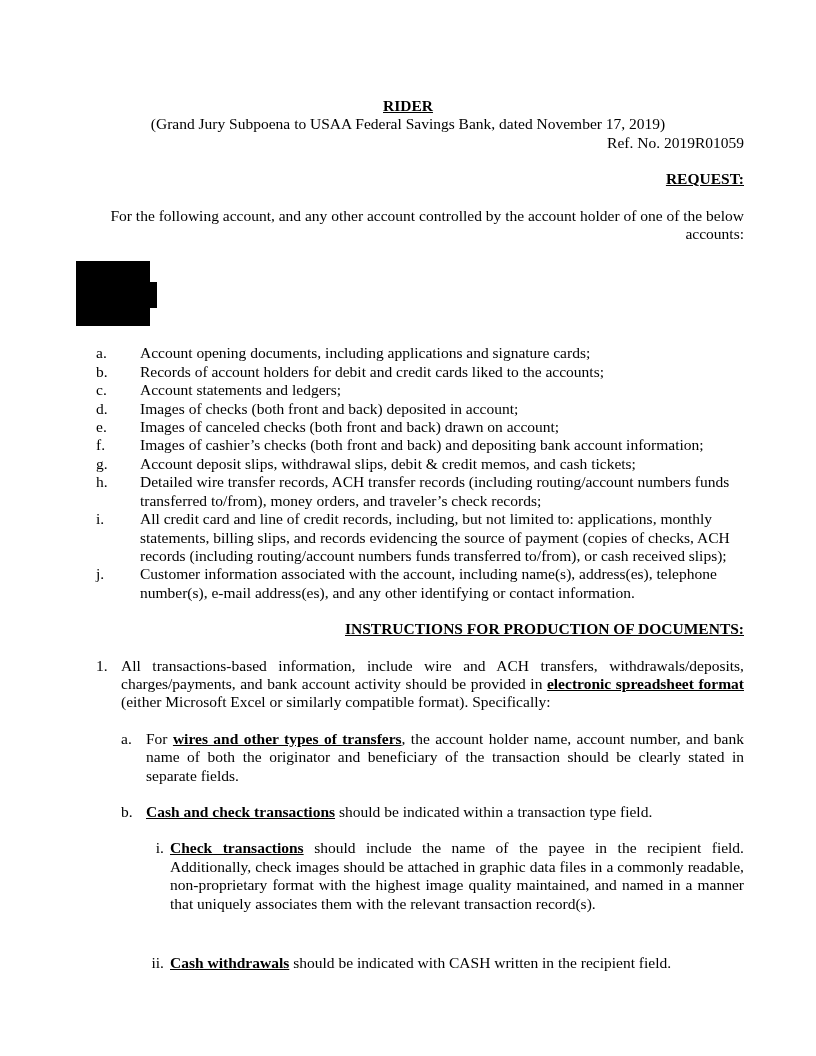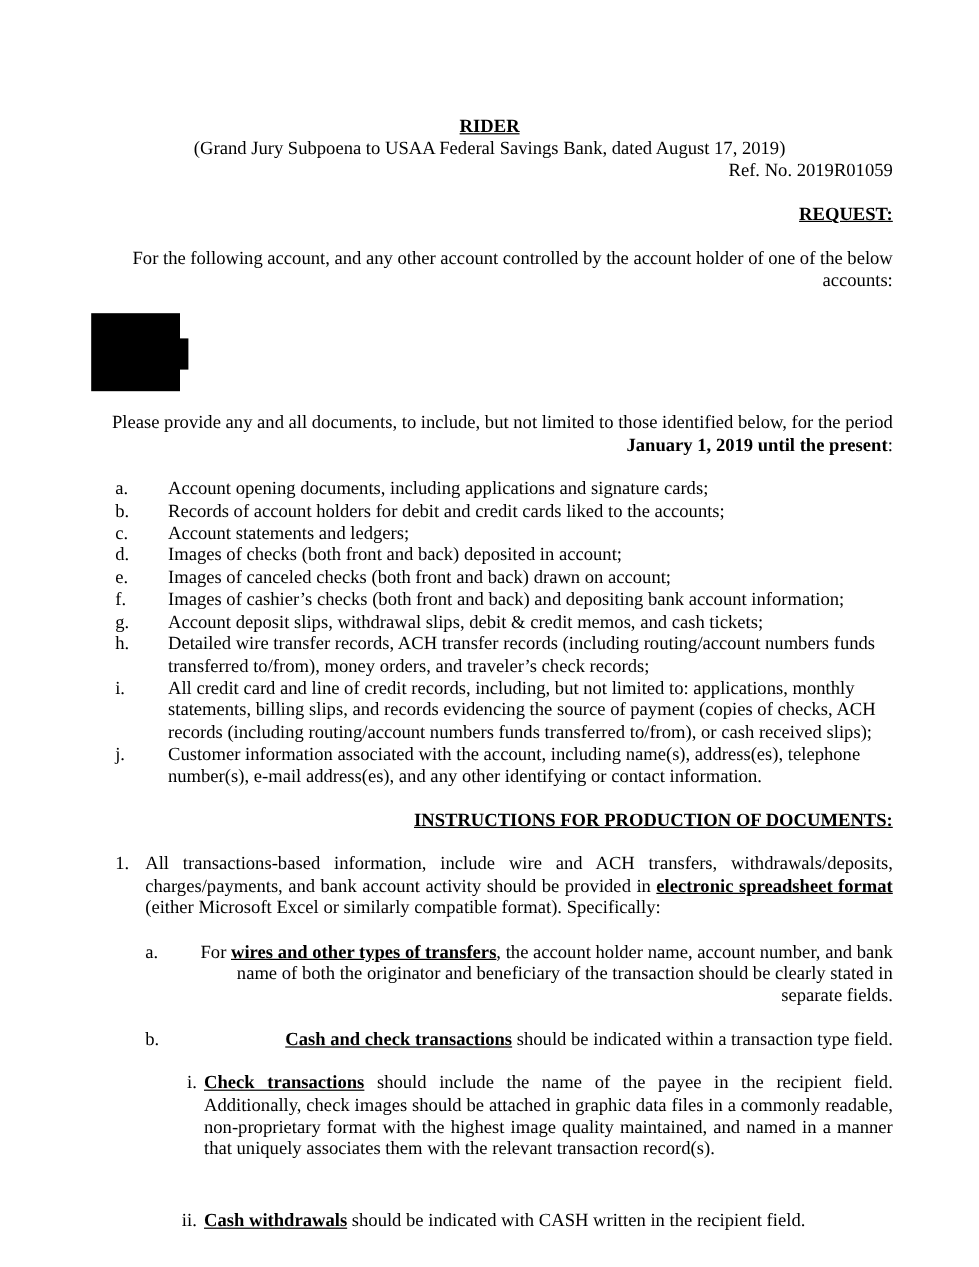--- a/index.html
+++ b/index.html
@@ -27,21 +27,21 @@
   .list-aj { margin-left: 24px; margin-bottom: 18px; }
   .list-aj .m { flex: 0 0 24px; }
   .list-aj .t { flex: 1; margin-left: 20px; }
 
   .n-item  { margin-left: 24px; display: flex; margin-bottom: 18px; }
   .n-item .m { flex: 0 0 25px; }
   .n-item .t { flex: 1; }
 
   .sub-item { margin-left: 49px; display: flex; margin-bottom: 18px; }
   .sub-item .m { flex: 0 0 25px; }
-  .sub-item .t { flex: 1; text-align: right; }
+  .sub-item .t { flex: 1; }
 
   .rom-item { margin-left: 73px; display: flex; margin-bottom: 18px; }
   .rom-item .m { flex: 0 0 25px; text-align: right; padding-right: 6px; }
   .rom-item .t { flex: 1; }
   .rom-item.gap-before { margin-top: 41px; }
 
   .redaction {
     position: relative;
     width: 74px;
     height: 65px;
@@ -56,32 +56,31 @@
     height: 26px;
     background: #000000;
   }
 </style>
 </head>
 <body>
 
 <div class="page">
 
   <div class="center bu">RIDER</div>
-  <div class="center">(Grand Jury Subpoena to USAA Federal Savings Bank, dated August 17, 2019)</div>
+  <div class="center">(Grand Jury Subpoena to USAA Federal Savings Bank, dated November 17, 2019)</div>
   <div class="center mb">Ref. No. 2019R01059</div>
 
   <div class="underline mb">REQUEST:</div>
 
   <p class="mb">For the following account, and any other account controlled by the account holder of one of the below accounts:</p>
 
   <div class="redaction">
     <div class="redaction-notch"></div>
   </div>
 
-  <p class="mb"><span>Please provide any and all documents, to include, but not limited to those identified below, for the period </span><span class="bold">January 1, 2019 until the present</span><span>:</span></p>
 
   <div class="list-aj">
     <div class="li">
       <span class="m">a.</span>
       <span class="t">Account opening documents, including applications and signature cards;</span>
     </div>
     <div class="li">
       <span class="m">b.</span>
       <span class="t">Records of account holders for debit and credit cards liked to the accounts;</span>
     </div>

